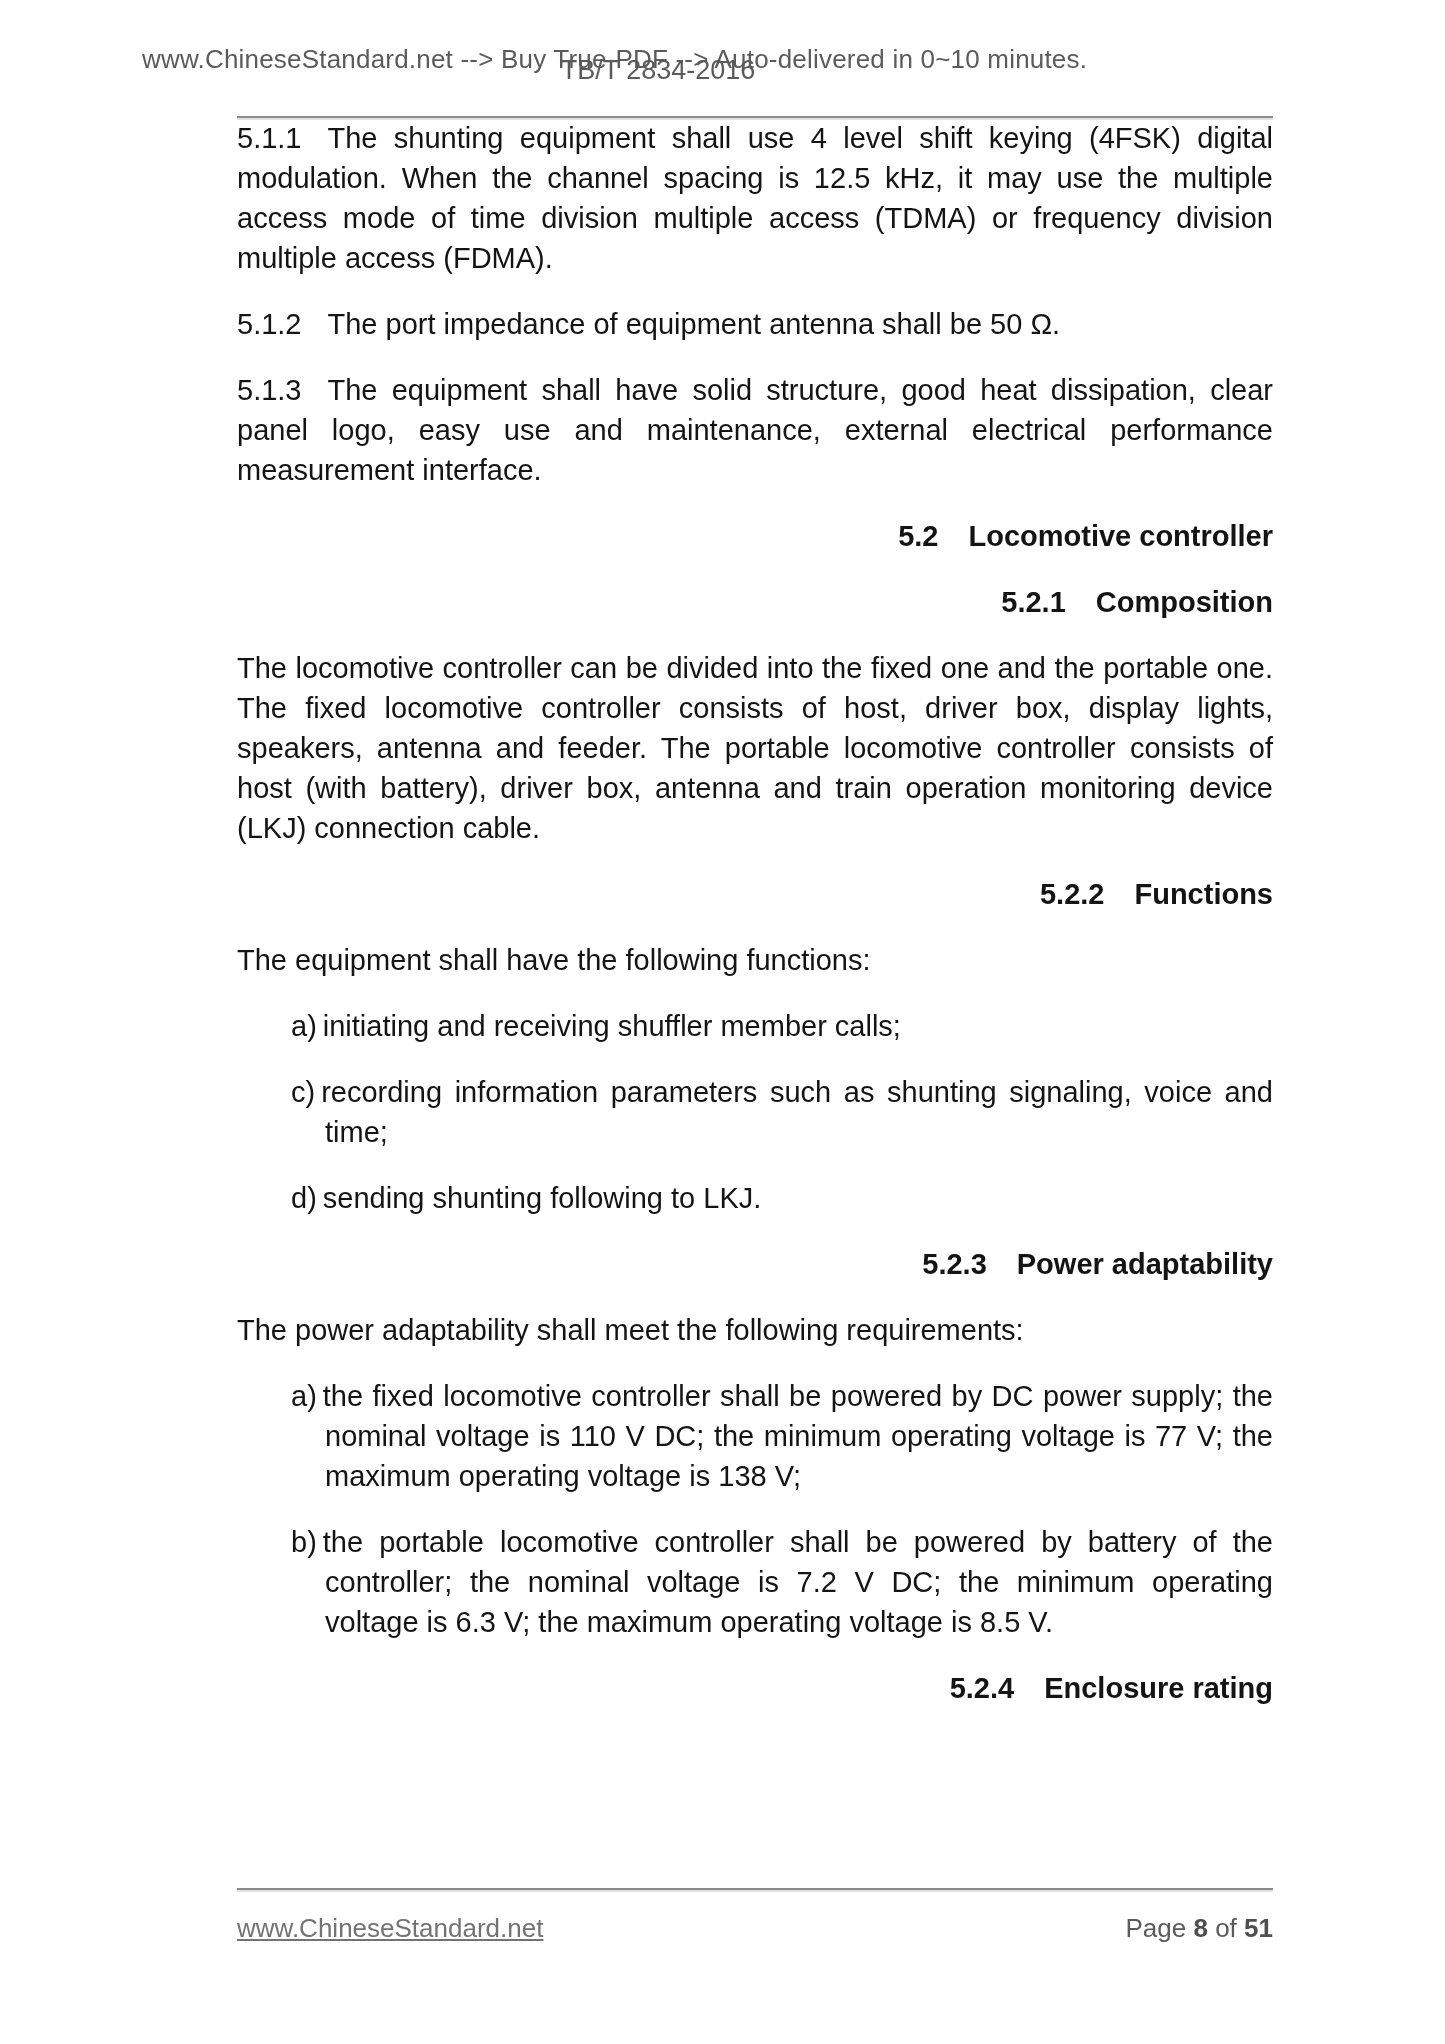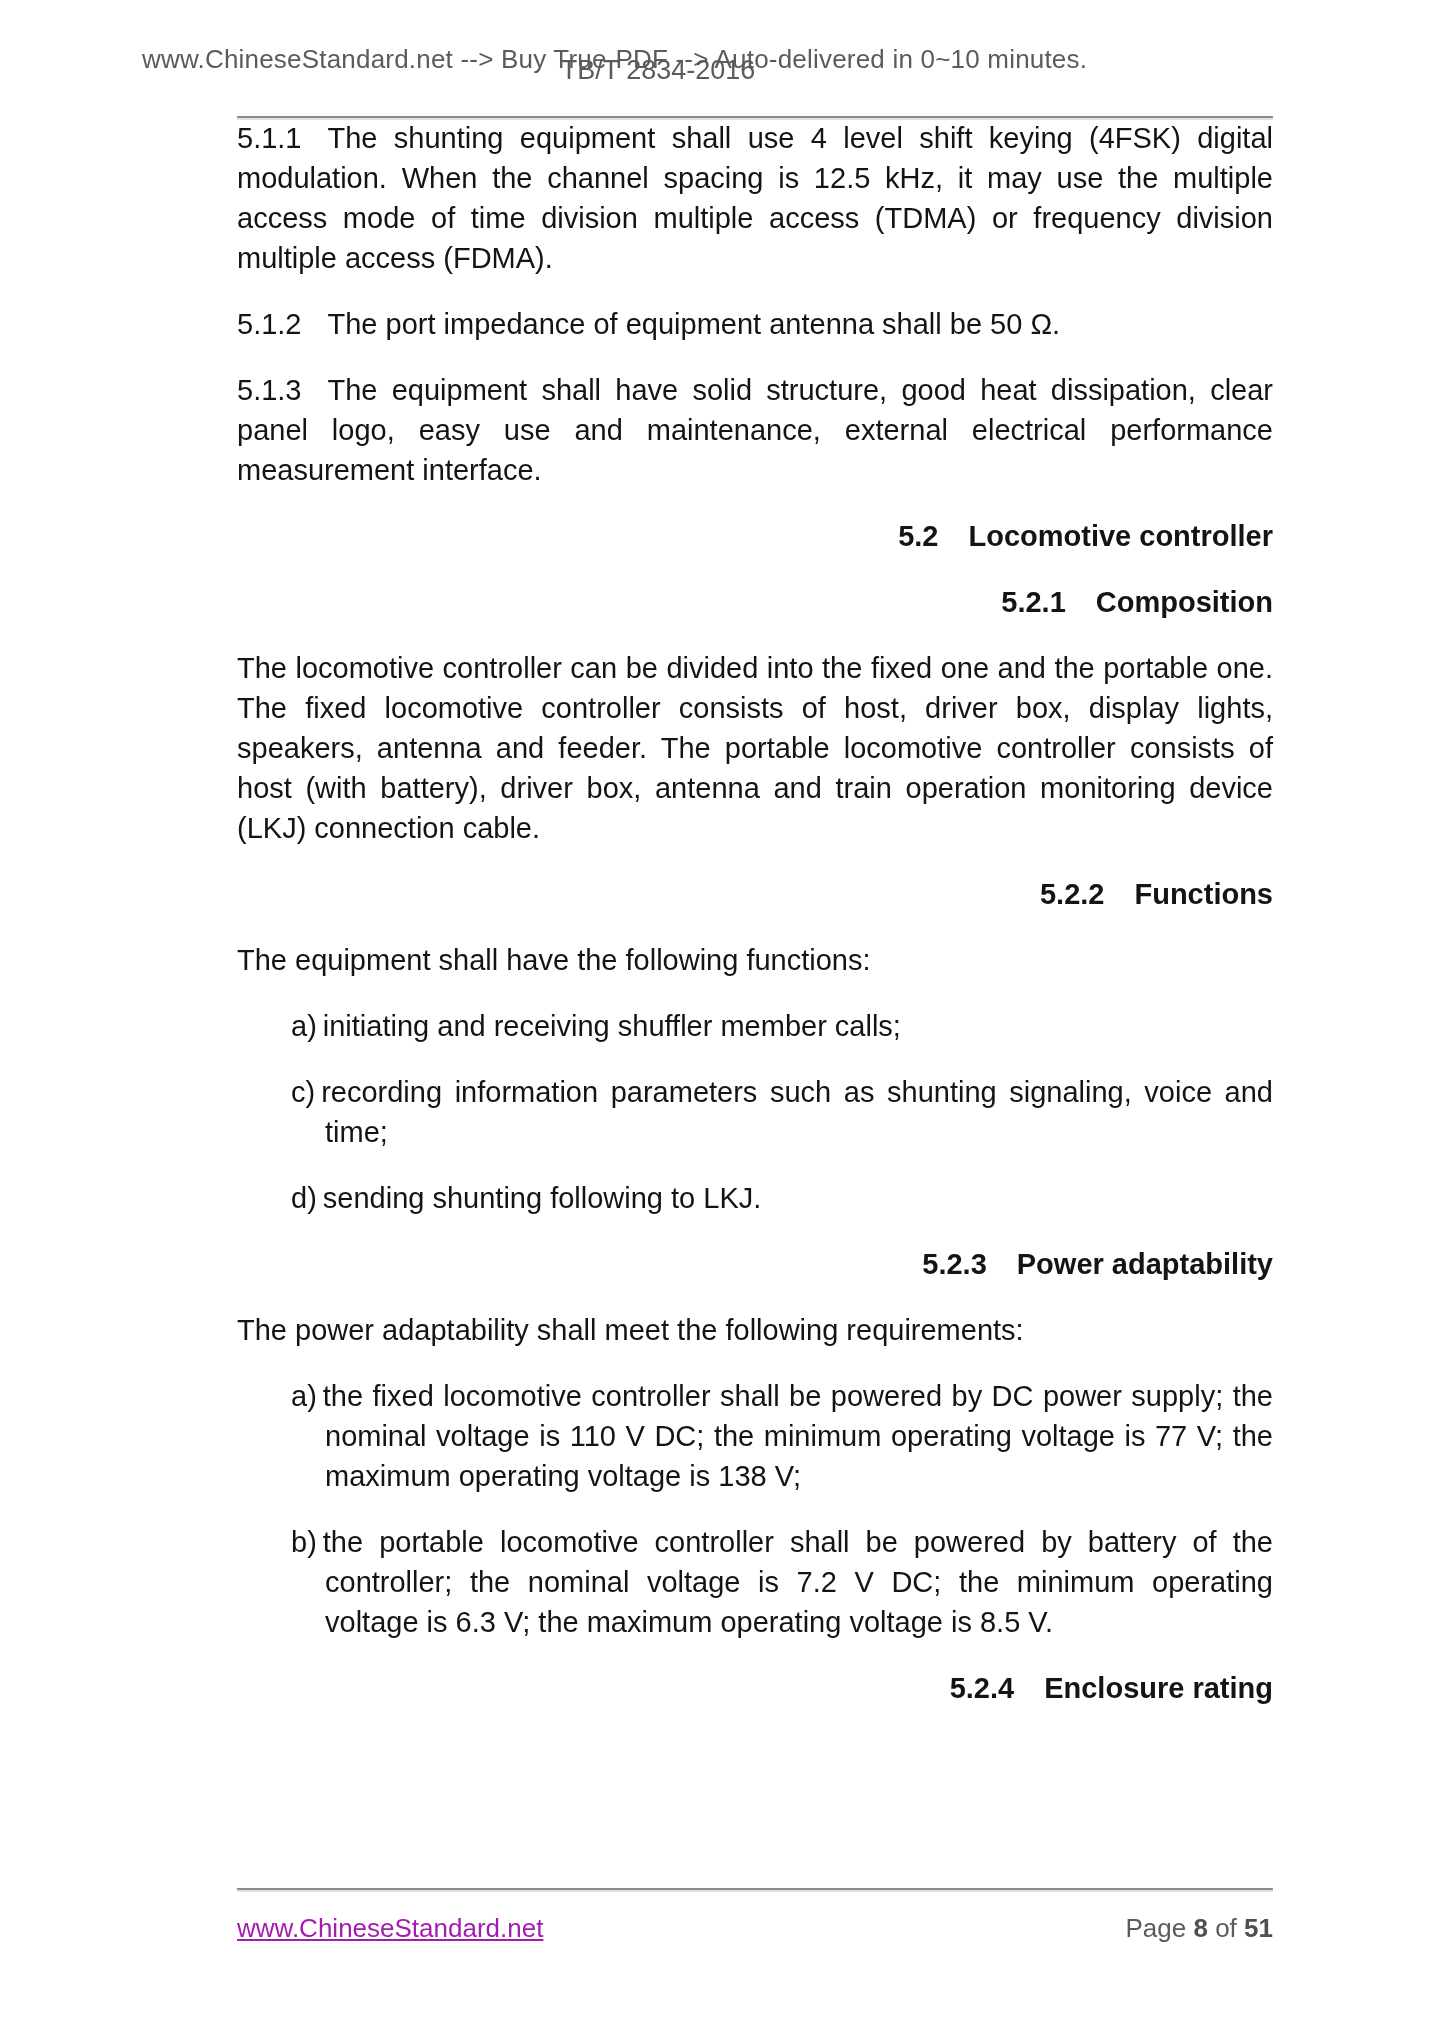--- a/index.html
+++ b/index.html
@@ -53,21 +53,21 @@
   .marker { margin-right: 6px; }
 
   
   .footer-rule { top: 1888px; }
   .footer {
     position: absolute; left: 205px; top: 1908px; width: 1036px;
     font-size: 26px; line-height: 40px; color: #5b5b5b;
     display: flex; justify-content: space-between; align-items: baseline;
   }
   .footer a.site-link {
-    color: #a21caf; text-decoration: underline; cursor: pointer;
+    color: #737373; text-decoration: underline; cursor: pointer;
   }
   .page-info { color: #5b5b5b; }
   .page-info .pg-num { font-weight: bold; color: #4f4f4f; }
 </style>
 </head>
 <body>
 
 <div class="page">
 
   <div class="header-site">www.ChineseStandard.net --&gt; Buy True-PDF --&gt; Auto-delivered in 0~10 minutes.</div>

